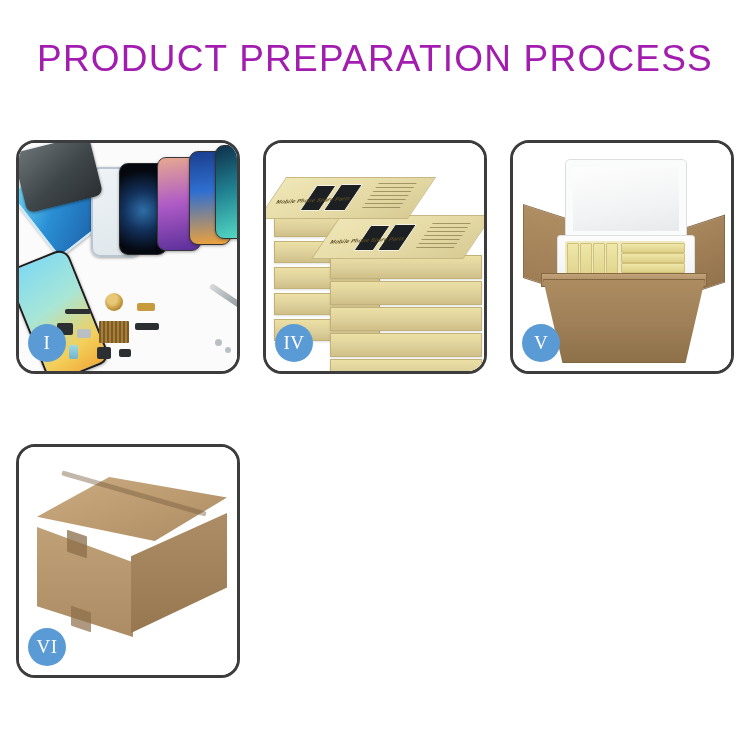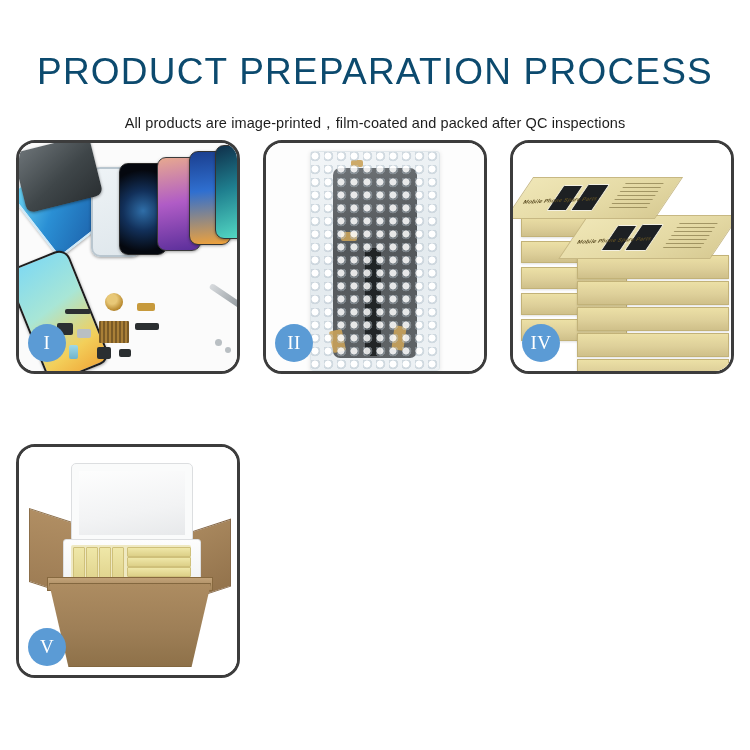--- a/index.html
+++ b/index.html
@@ -19,27 +19,27 @@
   
   .header {
     position: absolute;
     left: 0;
     top: 0;
     width: 750px;
     height: 120px;
     text-align: center;
   }
   .page-title {
-    margin: 13px;
+    margin: 0;
     padding-top: 38px;
     font-size: 37px;
     font-weight: 500;
     letter-spacing: 1.2px;
     line-height: 42px;
-    color: #0c4a6e;
+    color: #a21caf;
     font-family: "Liberation Sans", sans-serif;
   }
   .page-subtitle {
     margin: 0;
     padding-top: 8px;
     font-size: 14.5px;
     font-weight: 400;
     letter-spacing: 0.1px;
     color: #1d1d1d;
     font-family: "Liberation Sans", sans-serif;
@@ -376,21 +376,20 @@
     left:52px; top:162px; width:20px; height:20px;
     background:#8b6e4a; opacity:.7; border-radius:1px;
     transform:skewY(18deg);
   }
 </style>
 </head>
 <body>
 
 <div class="header">
   <h1 class="page-title">PRODUCT PREPARATION PROCESS</h1>
-  <p class="page-subtitle">All products are image-printed，film-coated and packed after QC inspections</p>
 </div>
 
 <div class="steps-grid">
 
   <div class="step-panel">
     <div class="panel-stage">
       <div class="p1-bg"></div>
       <div class="ph ph-a"></div>
       <div class="ph ph-b"></div>
       <div class="ph ph-c"></div>
@@ -410,35 +409,20 @@
       <div class="part light" style="left:50px; top:202px; width:9px; height:14px; border-radius:2px; background:linear-gradient(180deg,#9fd9e8,#6fb4cc);"></div>
       <div class="part dark" style="left:78px; top:204px; width:14px; height:12px; border-radius:2px;"></div>
       <div class="part dark" style="left:100px; top:206px; width:12px; height:8px;"></div>
       <div class="part light" style="left:188px; top:150px; width:38px; height:6px; transform:rotate(34deg); background:linear-gradient(90deg,#d8dbde,#8f969b); border-radius:3px;"></div>
       <div class="part light round" style="left:196px; top:196px; width:7px; height:7px;"></div>
       <div class="part light round" style="left:206px; top:204px; width:6px; height:6px;"></div>
     </div>
     <div class="step-badge">I</div>
   </div>
 
-  <div class="step-panel">
-    <div class="panel-stage">
-      <div class="p2-bg"></div>
-      <div class="bubble-bag">
-        <div class="bag-screen"></div>
-        <div class="bag-flex"></div>
-        <div class="bag-tab" style="left:40px; top:8px; width:12px; height:7px;"></div>
-        <div class="bag-tab" style="left:30px; top:80px; width:16px; height:9px;"></div>
-        <div class="bag-tab" style="left:20px; top:178px; width:13px; height:22px; transform:rotate(-12deg);"></div>
-        <div class="bag-tab" style="left:82px; top:174px; width:12px; height:24px; transform:rotate(8deg);"></div>
-        <div class="bubble-overlay"></div>
-      </div>
-    </div>
-    <div class="step-badge">II</div>
-  </div>
 
 
   <div class="step-panel">
     <div class="panel-stage">
       <div class="p4-bg"></div>
       <div class="stack">
 
         <div class="sbox" style="left:4px; top:46px; width:104px; height:20px;"></div>
         <div class="sbox" style="left:4px; top:72px; width:104px; height:20px;"></div>
         <div class="sbox" style="left:4px; top:98px; width:104px; height:20px;"></div>
@@ -483,14 +467,26 @@
         <div class="y-bar" style="left:56px; top:12px; width:62px; height:8px;"></div>
         <div class="y-bar" style="left:56px; top:22px; width:62px; height:8px;"></div>
         <div class="y-bar" style="left:56px; top:32px; width:62px; height:8px;"></div>
       </div>
       <div class="c5-rim"></div>
       <div class="c5-body"></div>
     </div>
     <div class="step-badge">V</div>
   </div>
 
+  <div class="step-panel">
+    <div class="panel-stage">
+      <div class="p6-bg"></div>
+      <div class="c6-top"></div>
+      <div class="c6-left"></div>
+      <div class="c6-right"></div>
+      <div class="c6-seam"></div>
+      <div class="c6-tapeA"></div>
+      <div class="c6-tapeB"></div>
+    </div>
+    <div class="step-badge">VI</div>
+  </div>
 
 </div>
 
 </body></html>

